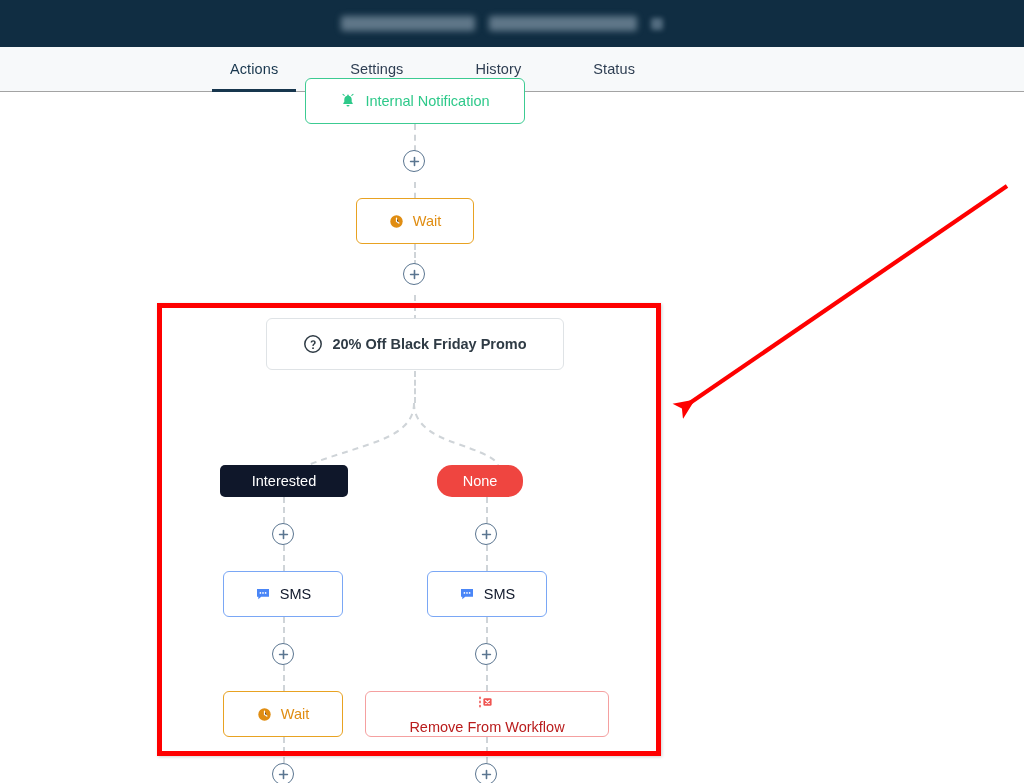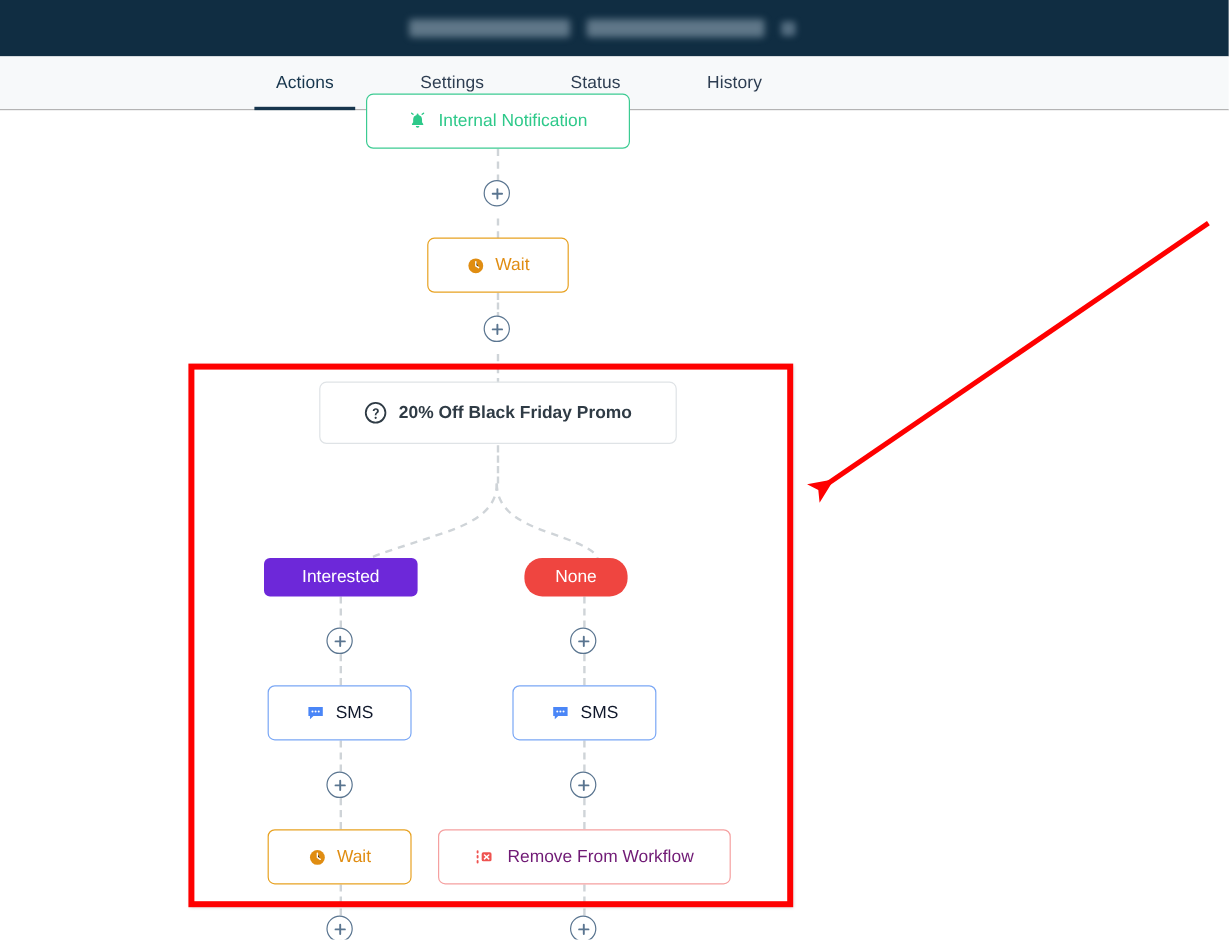--- a/index.html
+++ b/index.html
@@ -74,31 +74,31 @@
   .node {
     position: absolute; height: 46px; border-radius: 6px; background: #fff;
     display: flex; align-items: center; justify-content: center; gap: 9px;
     font-size: 14.5px; cursor: pointer; z-index: 4;
     border: 1.6px solid #cfd4d8; padding: 4px 14px; white-space: nowrap;
   }
   .node .ic { display: flex; align-items: center; }
   .node.green { border-color: #3ccb92; color: #2ec98a; }
   .node.orange { border-color: #e8a222; color: #e08d12; }
   .node.blue  { border-color: #7aa7f5; color: #0f172a; }
-  .node.pink  { border-color: #f5a0a0; color: #701a75; }
+  .node.pink  { border-color: #f5a0a0; color: #b91c1c; flex-direction: column; }
   .node.plain { border-color: #dfe3e6; color: #2f3b45; }
 
   
   .badge {
     position: absolute; height: 32px; border-radius: 5px;
     display: flex; align-items: center; justify-content: center;
     color: #fff; font-size: 14.5px; cursor: pointer; z-index: 4;
     padding: 0 16px; white-space: nowrap;
   }
-  .badge.blue { background: #6d28d9; }
+  .badge.blue { background: #0f172a; }
   .badge.red  { background: #ef4540; }
 
   
   .anno-box {
     position: absolute; border: 5px solid #fe0000; z-index: 20;
     pointer-events: none; box-shadow: 1px 1px 3px rgba(0,0,0,0.18);
   }
   .anno-arrow { position: absolute; left: 0; top: 0; z-index: 21; pointer-events: none; }
 </style>
 </head>
@@ -116,24 +116,24 @@
 
   <div class="tabbar">
     <div class="tabs">
       <div class="tab active">
           <span>Actions</span>
         </div>
       <div class="tab">
           <span>Settings</span>
         </div>
       <div class="tab">
-          <span>Status</span>
+          <span>History</span>
         </div>
       <div class="tab">
-          <span>History</span>
+          <span>Status</span>
         </div>
     </div>
   </div>
 
   <div class="canvas">
 
     <div class="vline" style="left:414px; top:32px;  height:38px;"></div>
     <div class="vline" style="left:414px; top:90px;  height:38px;"></div>
     <div class="vline" style="left:414px; top:152px; height:30px;"></div>
     <div class="vline" style="left:414px; top:203px; height:26px;"></div>

